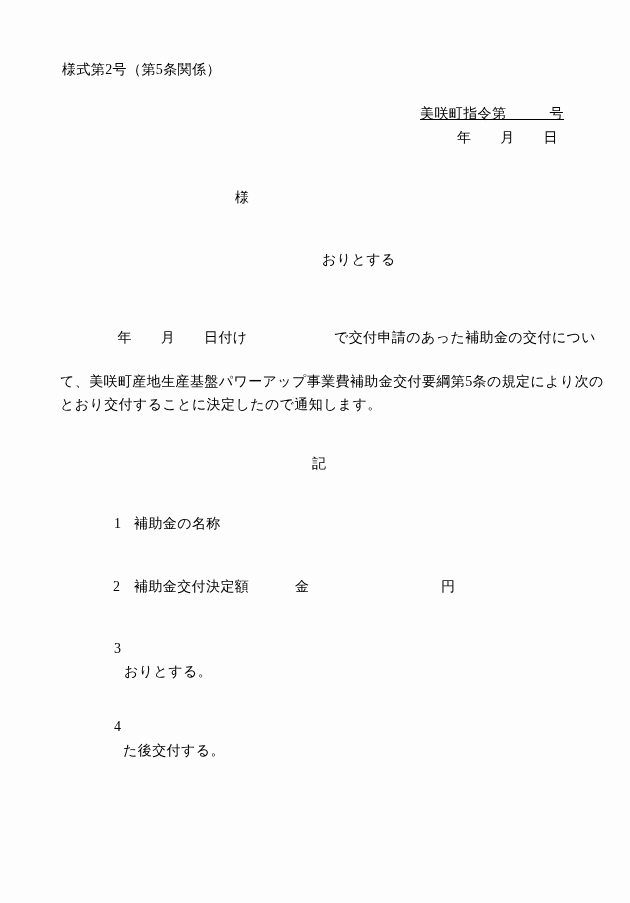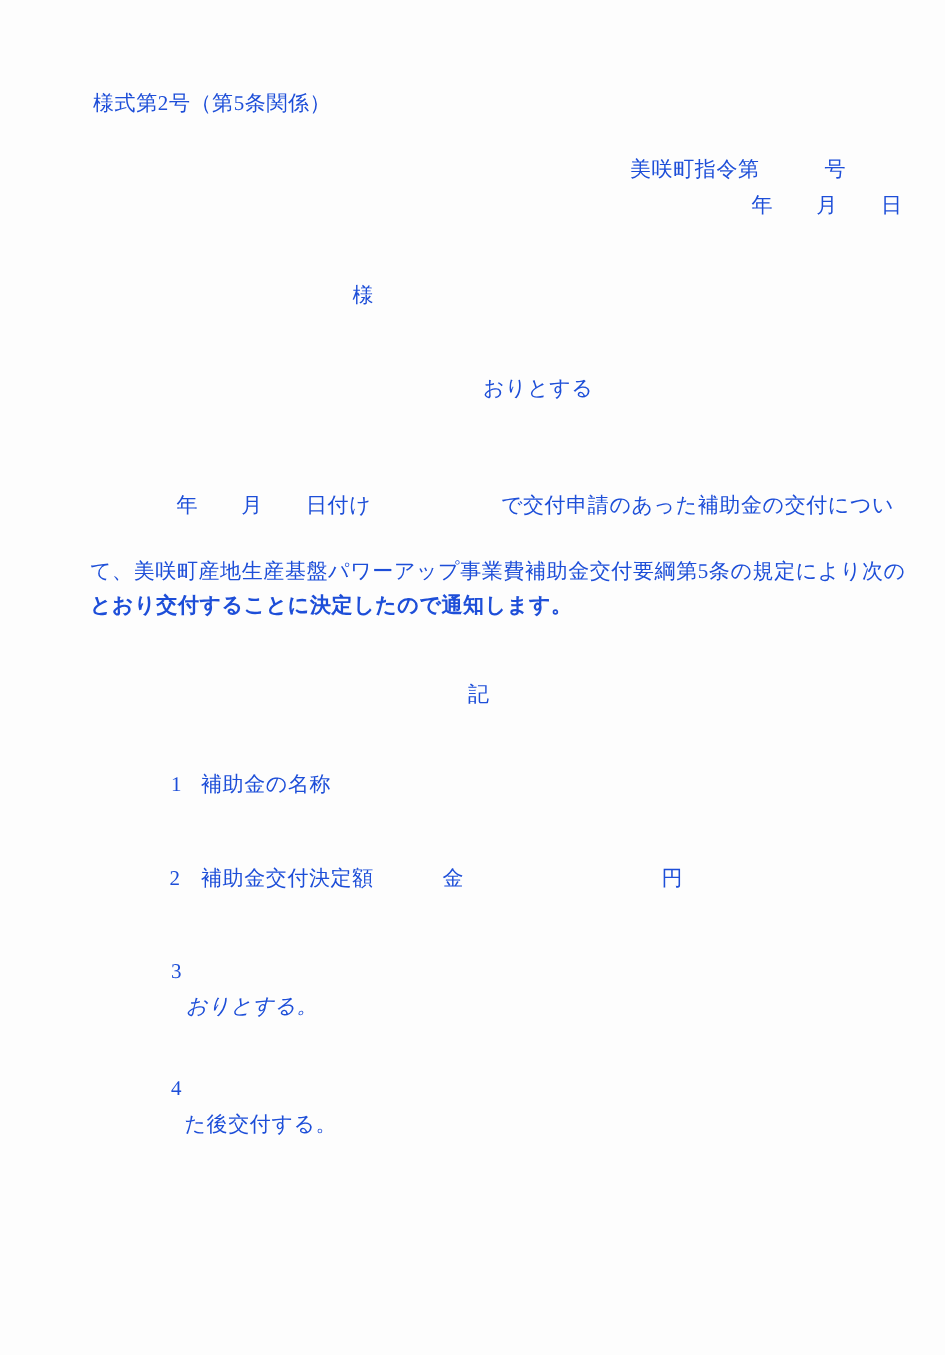--- a/index.html
+++ b/index.html
@@ -8,53 +8,53 @@
     background: #fdfdfd;
   }
   .page {
     position: relative;
     width: 630px;
     height: 903px;
     background: #fdfdfd;
     overflow: hidden;
     font-family: "Liberation Serif", "DejaVu Serif", serif;
     font-size: 14px;
-    color: #1d4ed8;
+    color: #000000;
   }
   .t {
     position: absolute;
     white-space: pre;
     line-height: 17px;
     letter-spacing: 0.4px;
   }
   
   .form-number   { left: 62px;  top: 61px;  }
-  .directive     { left: 420px; top: 105px; }
-  .issue-date    { left: 457px; top: 129px; margin-left: 44px; }
+  .directive     { left: 420px; top: 105px; text-decoration: underline; }
+  .issue-date    { left: 457px; top: 129px; }
   
   .recipient     { left: 235px; top: 189px; }
   .issuer        { left: 322px; top: 251px; }
   
   .doc-title     { left: 128px; top: 307px; }
   
   .body-l1       { left: 60px;  top: 329px; }
   .body-l2       { left: 60px;  top: 373px; text-align: center; }
-  .body-l3       { left: 60px;  top: 396px; font-weight: bold; }
+  .body-l3       { left: 60px;  top: 396px; }
   
   .record        { left: 312px; top: 455px; }
   
   .i1-num  { left: 114px; top: 515px; }
   .i1-text { left: 134px; top: 515px; }
   .i2-num  { left: 113px; top: 578px; }
   .i2-label{ left: 134px; top: 578px; }
   .i2-kin  { left: 295px; top: 578px; }
   .i2-yen  { left: 441px; top: 578px; }
   .i3-num  { left: 114px; top: 640px; }
   .i3-l1   { left: 134px; top: 640px; }
-  .i3-l2   { left: 124px; top: 663px; font-style: italic; }
+  .i3-l2   { left: 124px; top: 663px; }
   .i4-num  { left: 114px; top: 718px; }
   .i4-l1   { left: 134px; top: 718px; }
   .i4-l2   { left: 123px; top: 742px; }
 </style>
 </head>
 <body>
 
 <div class="page">
 
   <div class="t form-number">様式第2号（第5条関係）</div>

